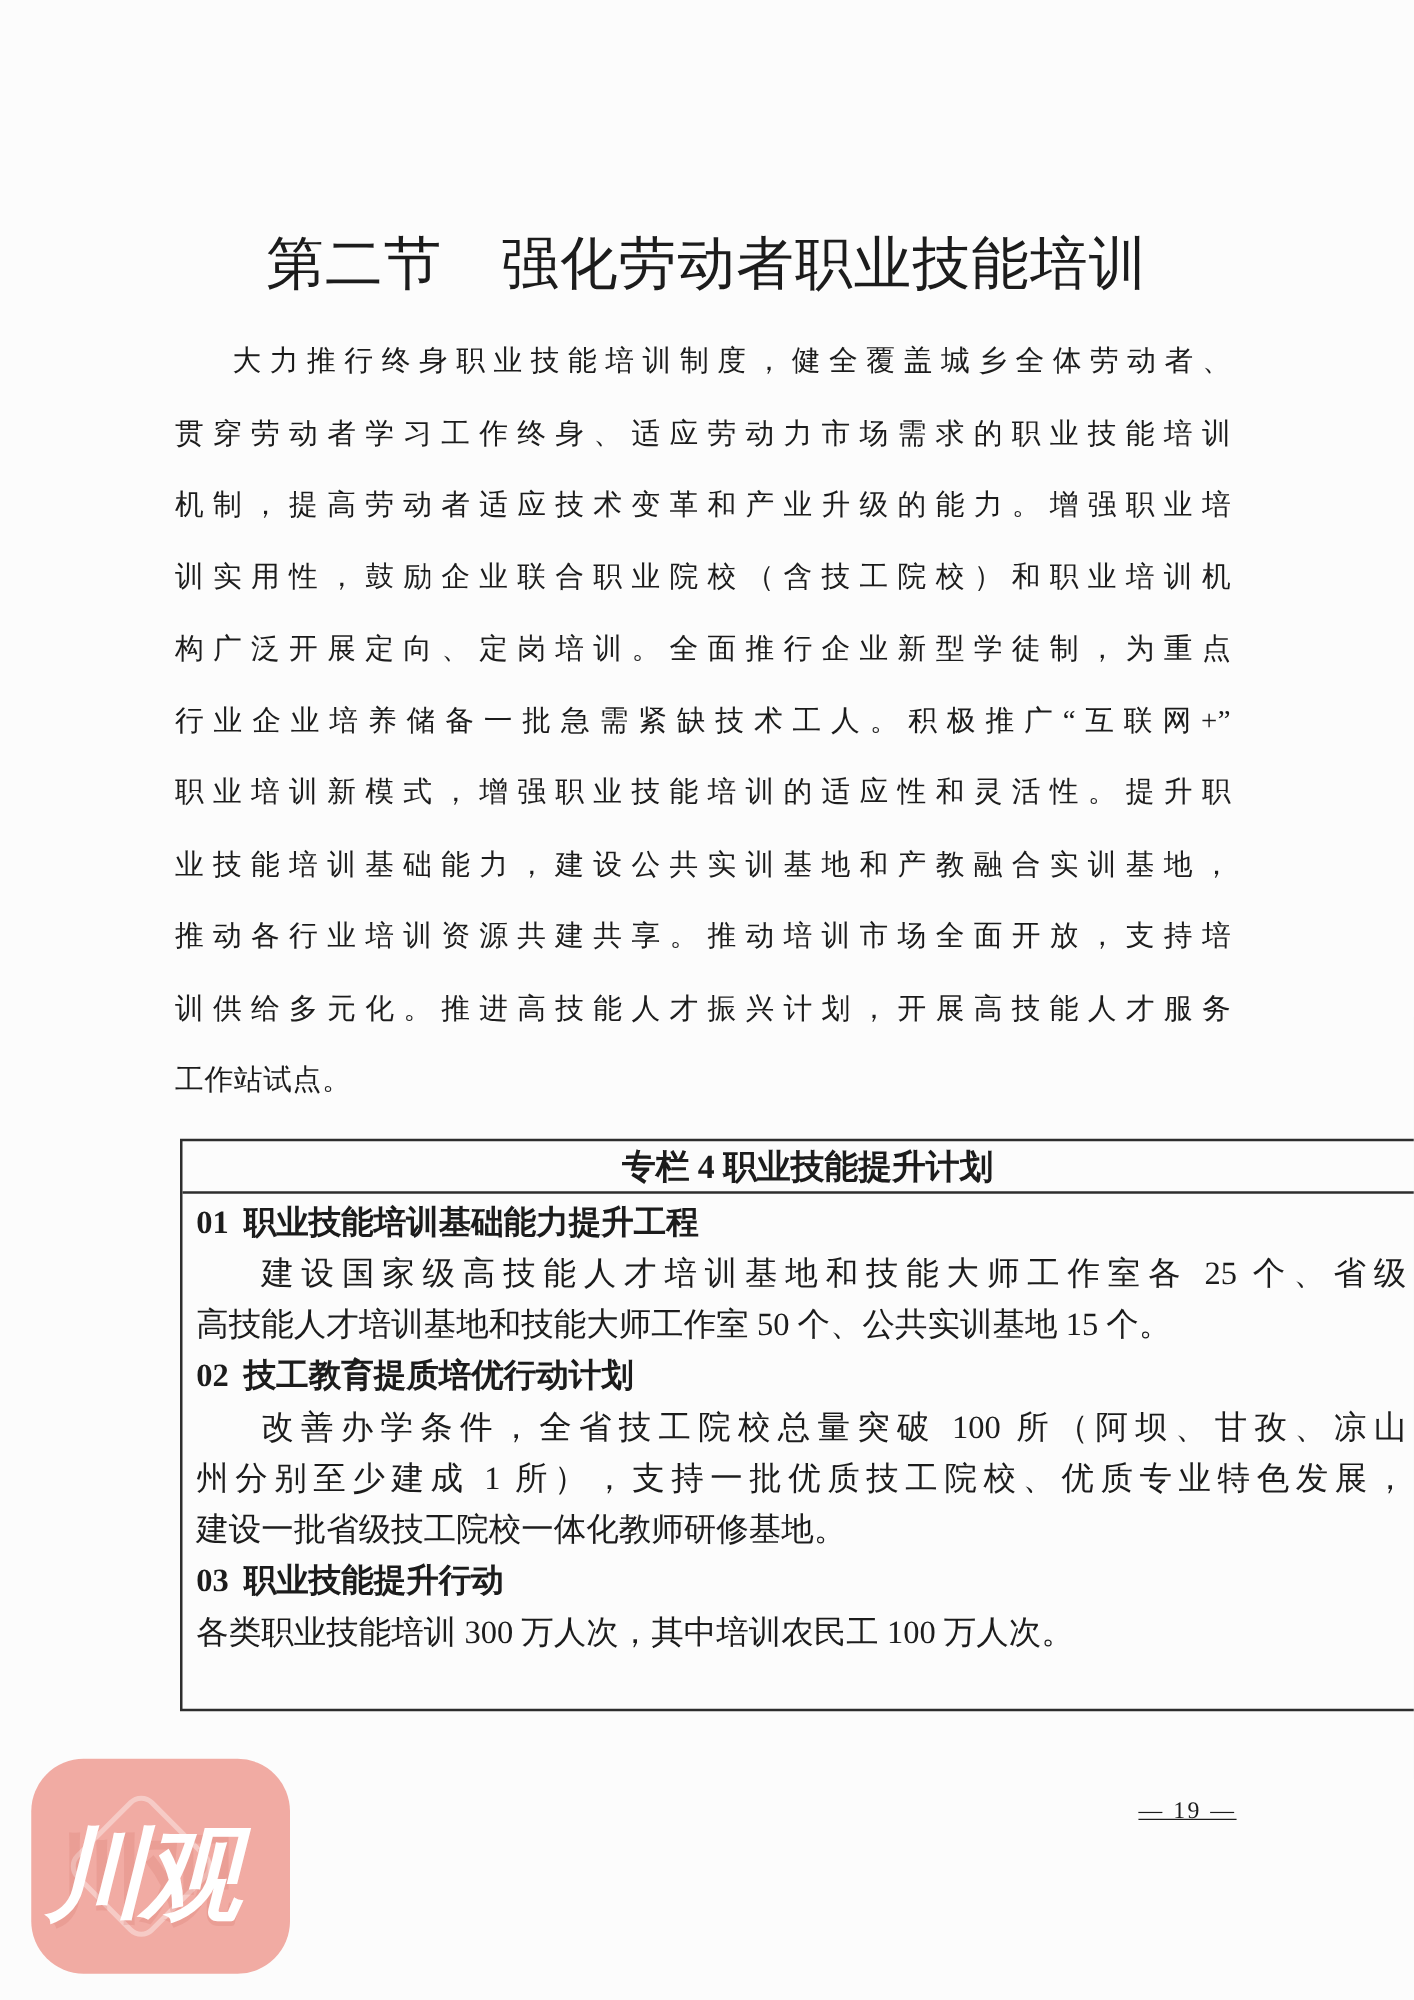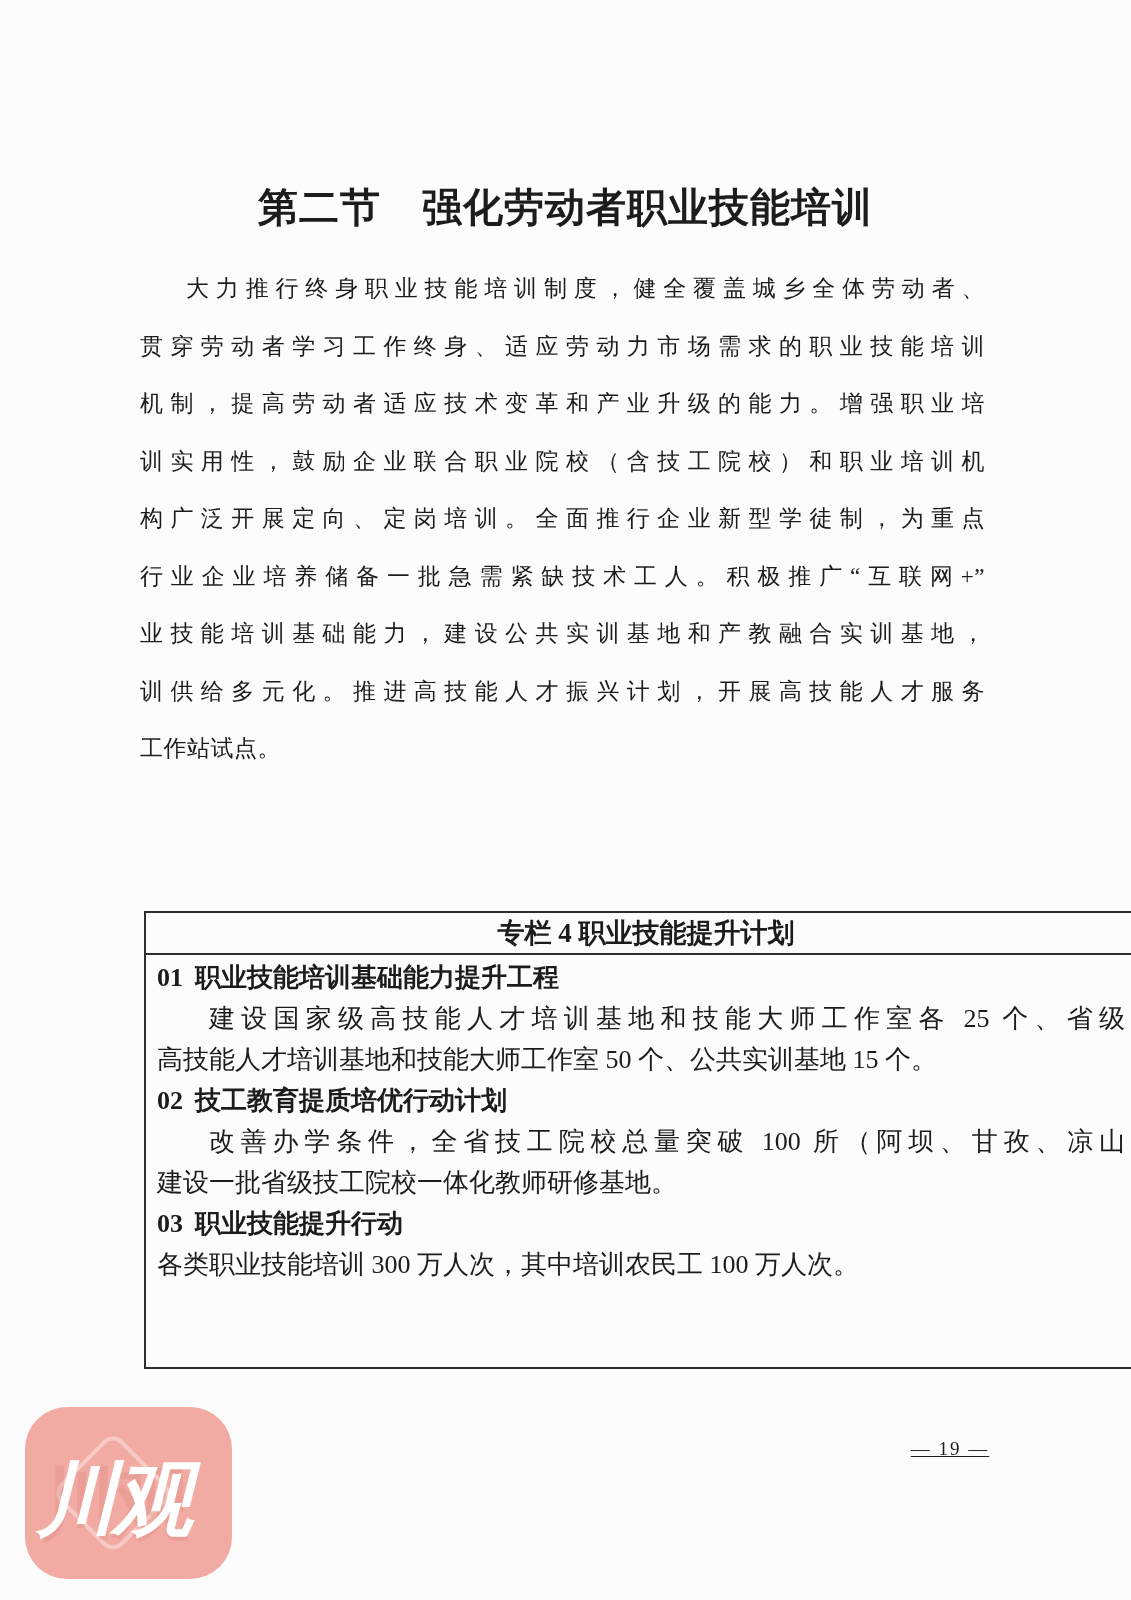--- a/index.html
+++ b/index.html
@@ -12,22 +12,22 @@
     position:relative;
     width:1131px; height:1600px;
     background:#fcfcfc;
     color:#1c1c1c;
     overflow:hidden;
   }
   .section-title {
     position:absolute;
     left:0; top:180px; width:1131px;
     text-align:center;
-    font-size:40px;
-    font-weight:700;
+    font-size:46px;
+    font-weight:400;
     letter-spacing:1px;
     margin:0;
   }
   .body-text {
     position:absolute;
     left:140px; top:260px;
     width:845px;
     font-size:23px;
     line-height:57.5px;
     letter-spacing:0.5px;
@@ -126,39 +126,42 @@
 
   <h1 class="section-title">第二节　强化劳动者职业技能培训</h1>
 
   <div class="body-text">
     <div class="bline indent">大力推行终身职业技能培训制度，健全覆盖城乡全体劳动者、</div>
     <div class="bline">贯穿劳动者学习工作终身、适应劳动力市场需求的职业技能培训</div>
     <div class="bline">机制，提高劳动者适应技术变革和产业升级的能力。增强职业培</div>
     <div class="bline">训实用性，鼓励企业联合职业院校（含技工院校）和职业培训机</div>
     <div class="bline">构广泛开展定向、定岗培训。全面推行企业新型学徒制，为重点</div>
     <div class="bline">行业企业培养储备一批急需紧缺技术工人。积极推广“互联网+”</div>
+    <div class="bline">职业培训新模式，增强职业技能培训的适应性和灵活性。提升职</div>
     <div class="bline">业技能培训基础能力，建设公共实训基地和产教融合实训基地，</div>
+    <div class="bline">推动各行业培训资源共建共享。推动培训市场全面开放，支持培</div>
     <div class="bline">训供给多元化。推进高技能人才振兴计划，开展高技能人才服务</div>
     <div class="bline last">工作站试点。</div>
   </div>
 
   <div class="panel">
     <div class="panel-header">专栏 4 职业技能提升计划</div>
     <div class="panel-body">
 
       <div class="item-heading">
         <span class="item-no">01</span><span>职业技能培训基础能力提升工程</span>
       </div>
       <div class="iline indent">建设国家级高技能人才培训基地和技能大师工作室各 25 个、省级</div>
       <div class="iline last">高技能人才培训基地和技能大师工作室 50 个、公共实训基地 15 个。</div>
 
       <div class="item-heading">
         <span class="item-no">02</span><span>技工教育提质培优行动计划</span>
       </div>
       <div class="iline indent">改善办学条件，全省技工院校总量突破 100 所（阿坝、甘孜、凉山</div>
+      <div class="iline">州分别至少建成 1 所），支持一批优质技工院校、优质专业特色发展，</div>
       <div class="iline last">建设一批省级技工院校一体化教师研修基地。</div>
 
       <div class="item-heading">
         <span class="item-no">03</span><span>职业技能提升行动</span>
       </div>
       <div class="iline last">各类职业技能培训 300 万人次，其中培训农民工 100 万人次。</div>
 
     </div>
   </div>
 

